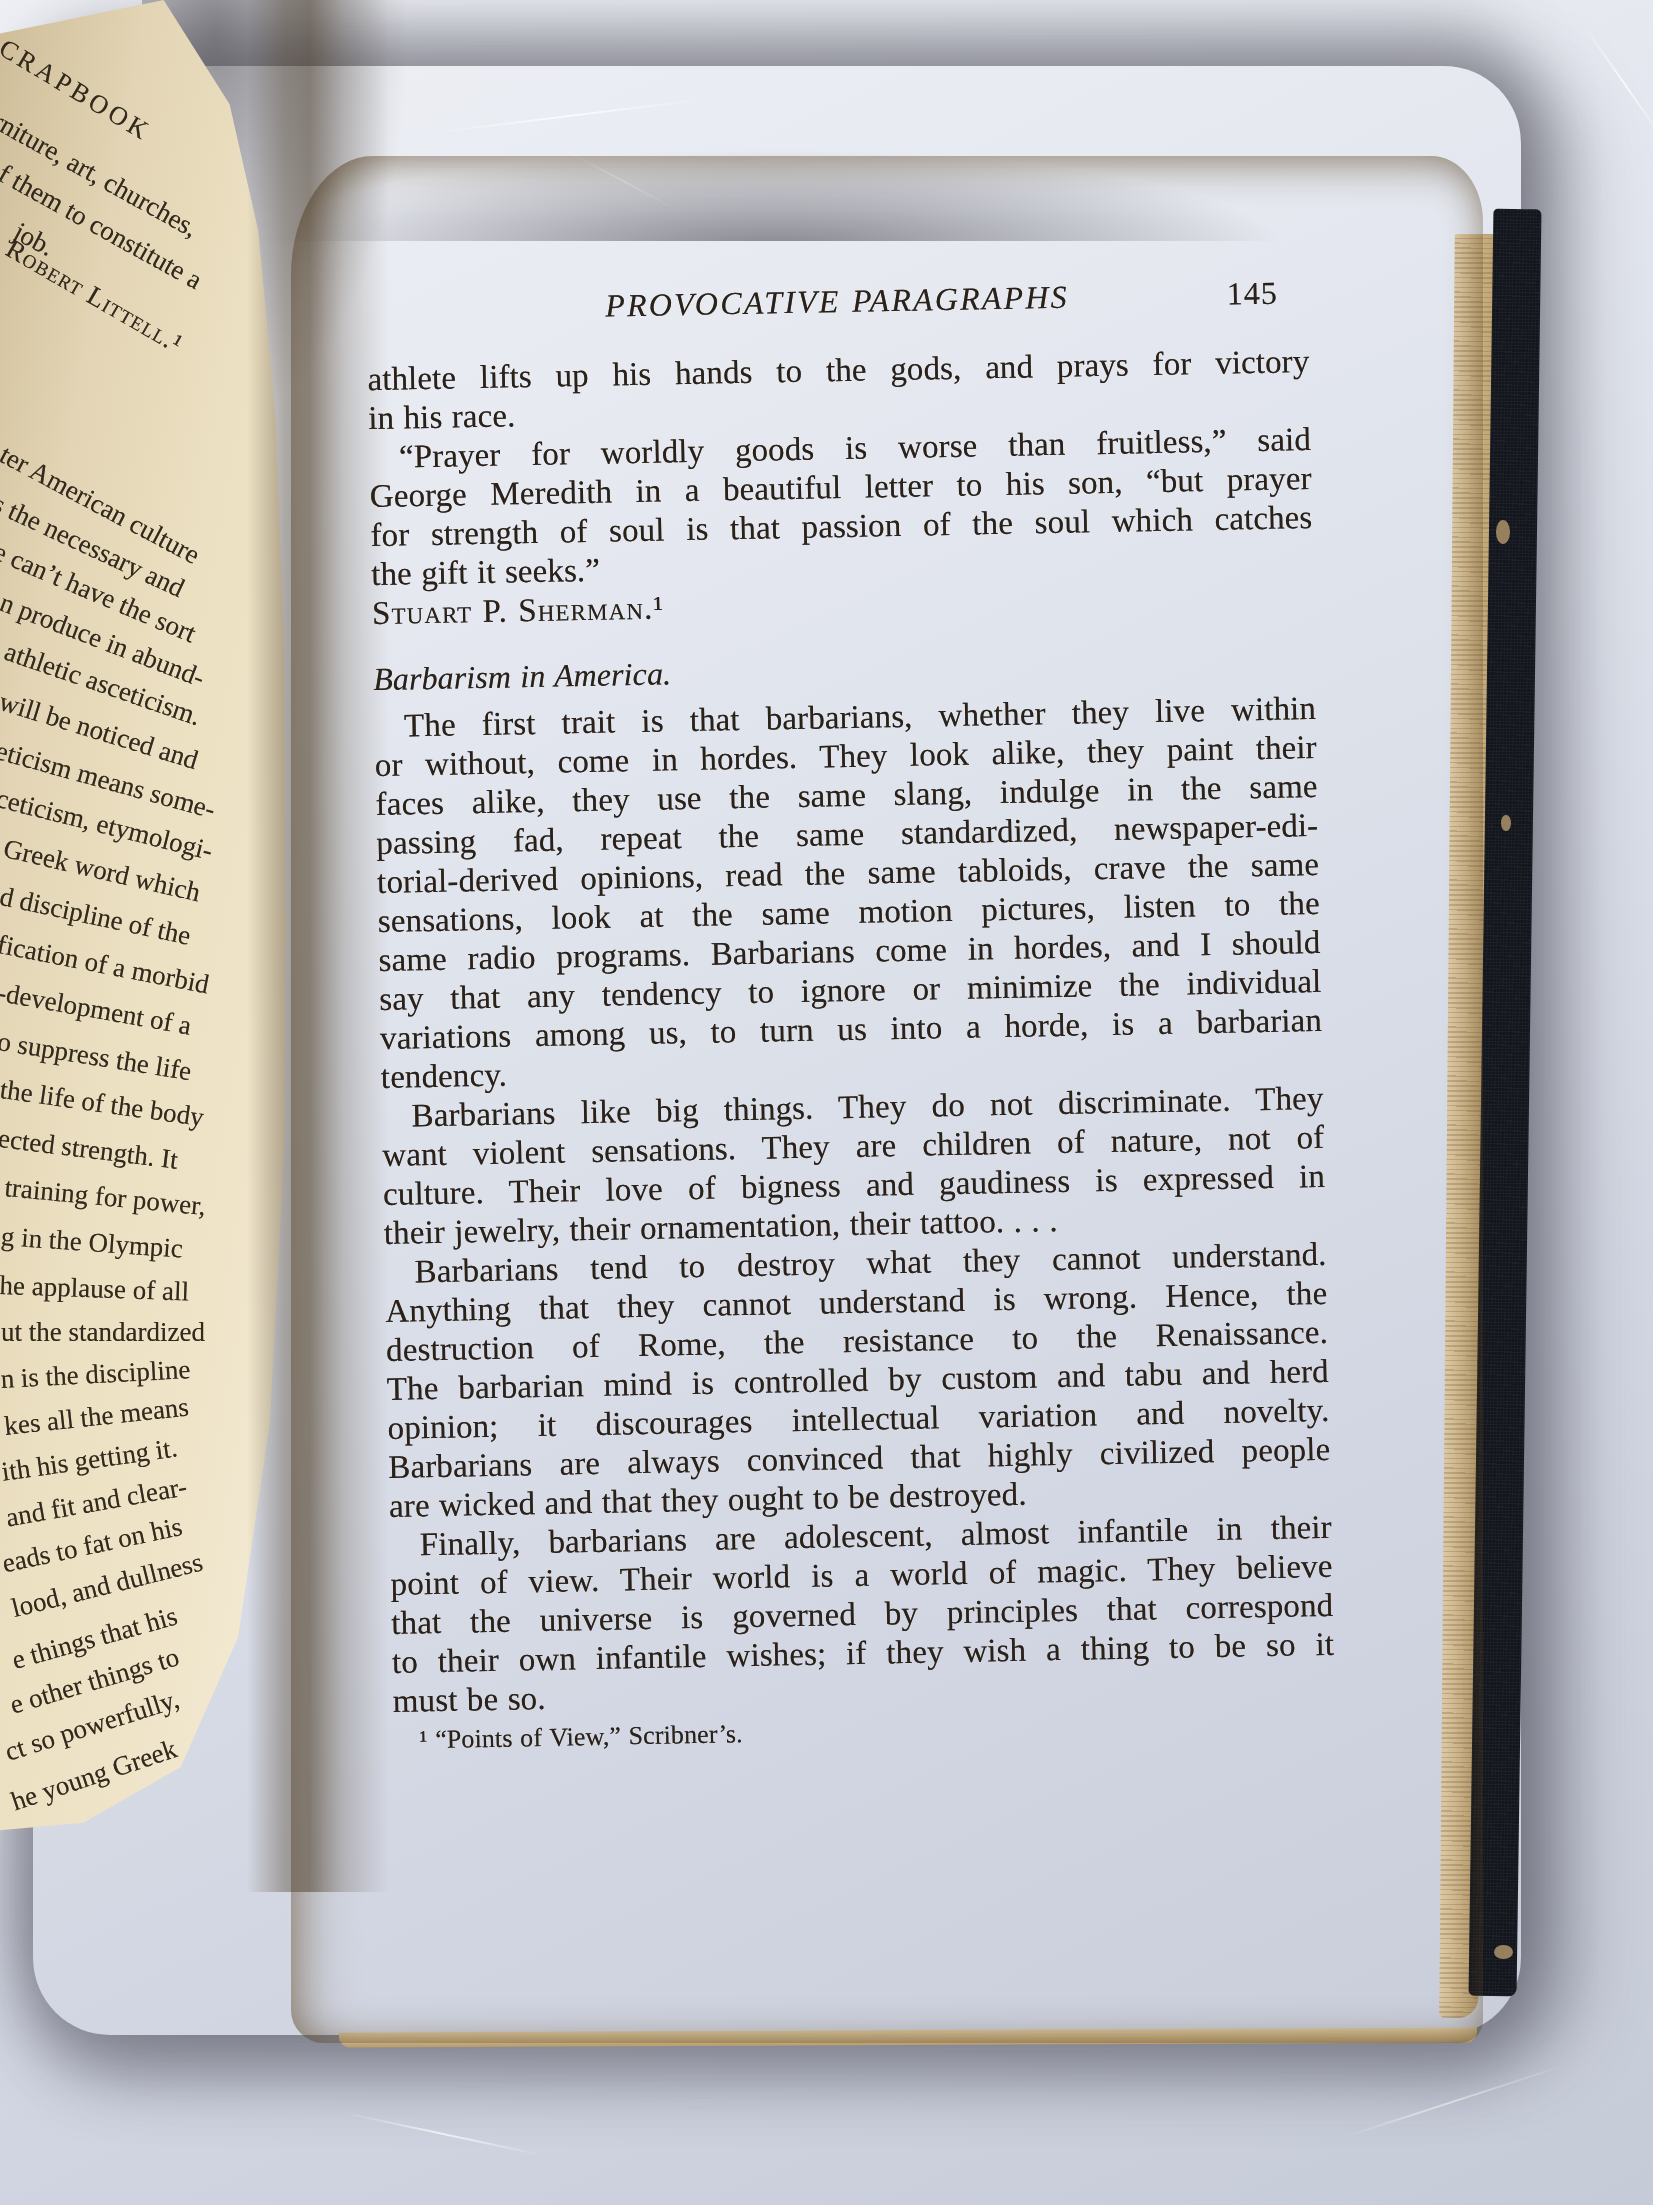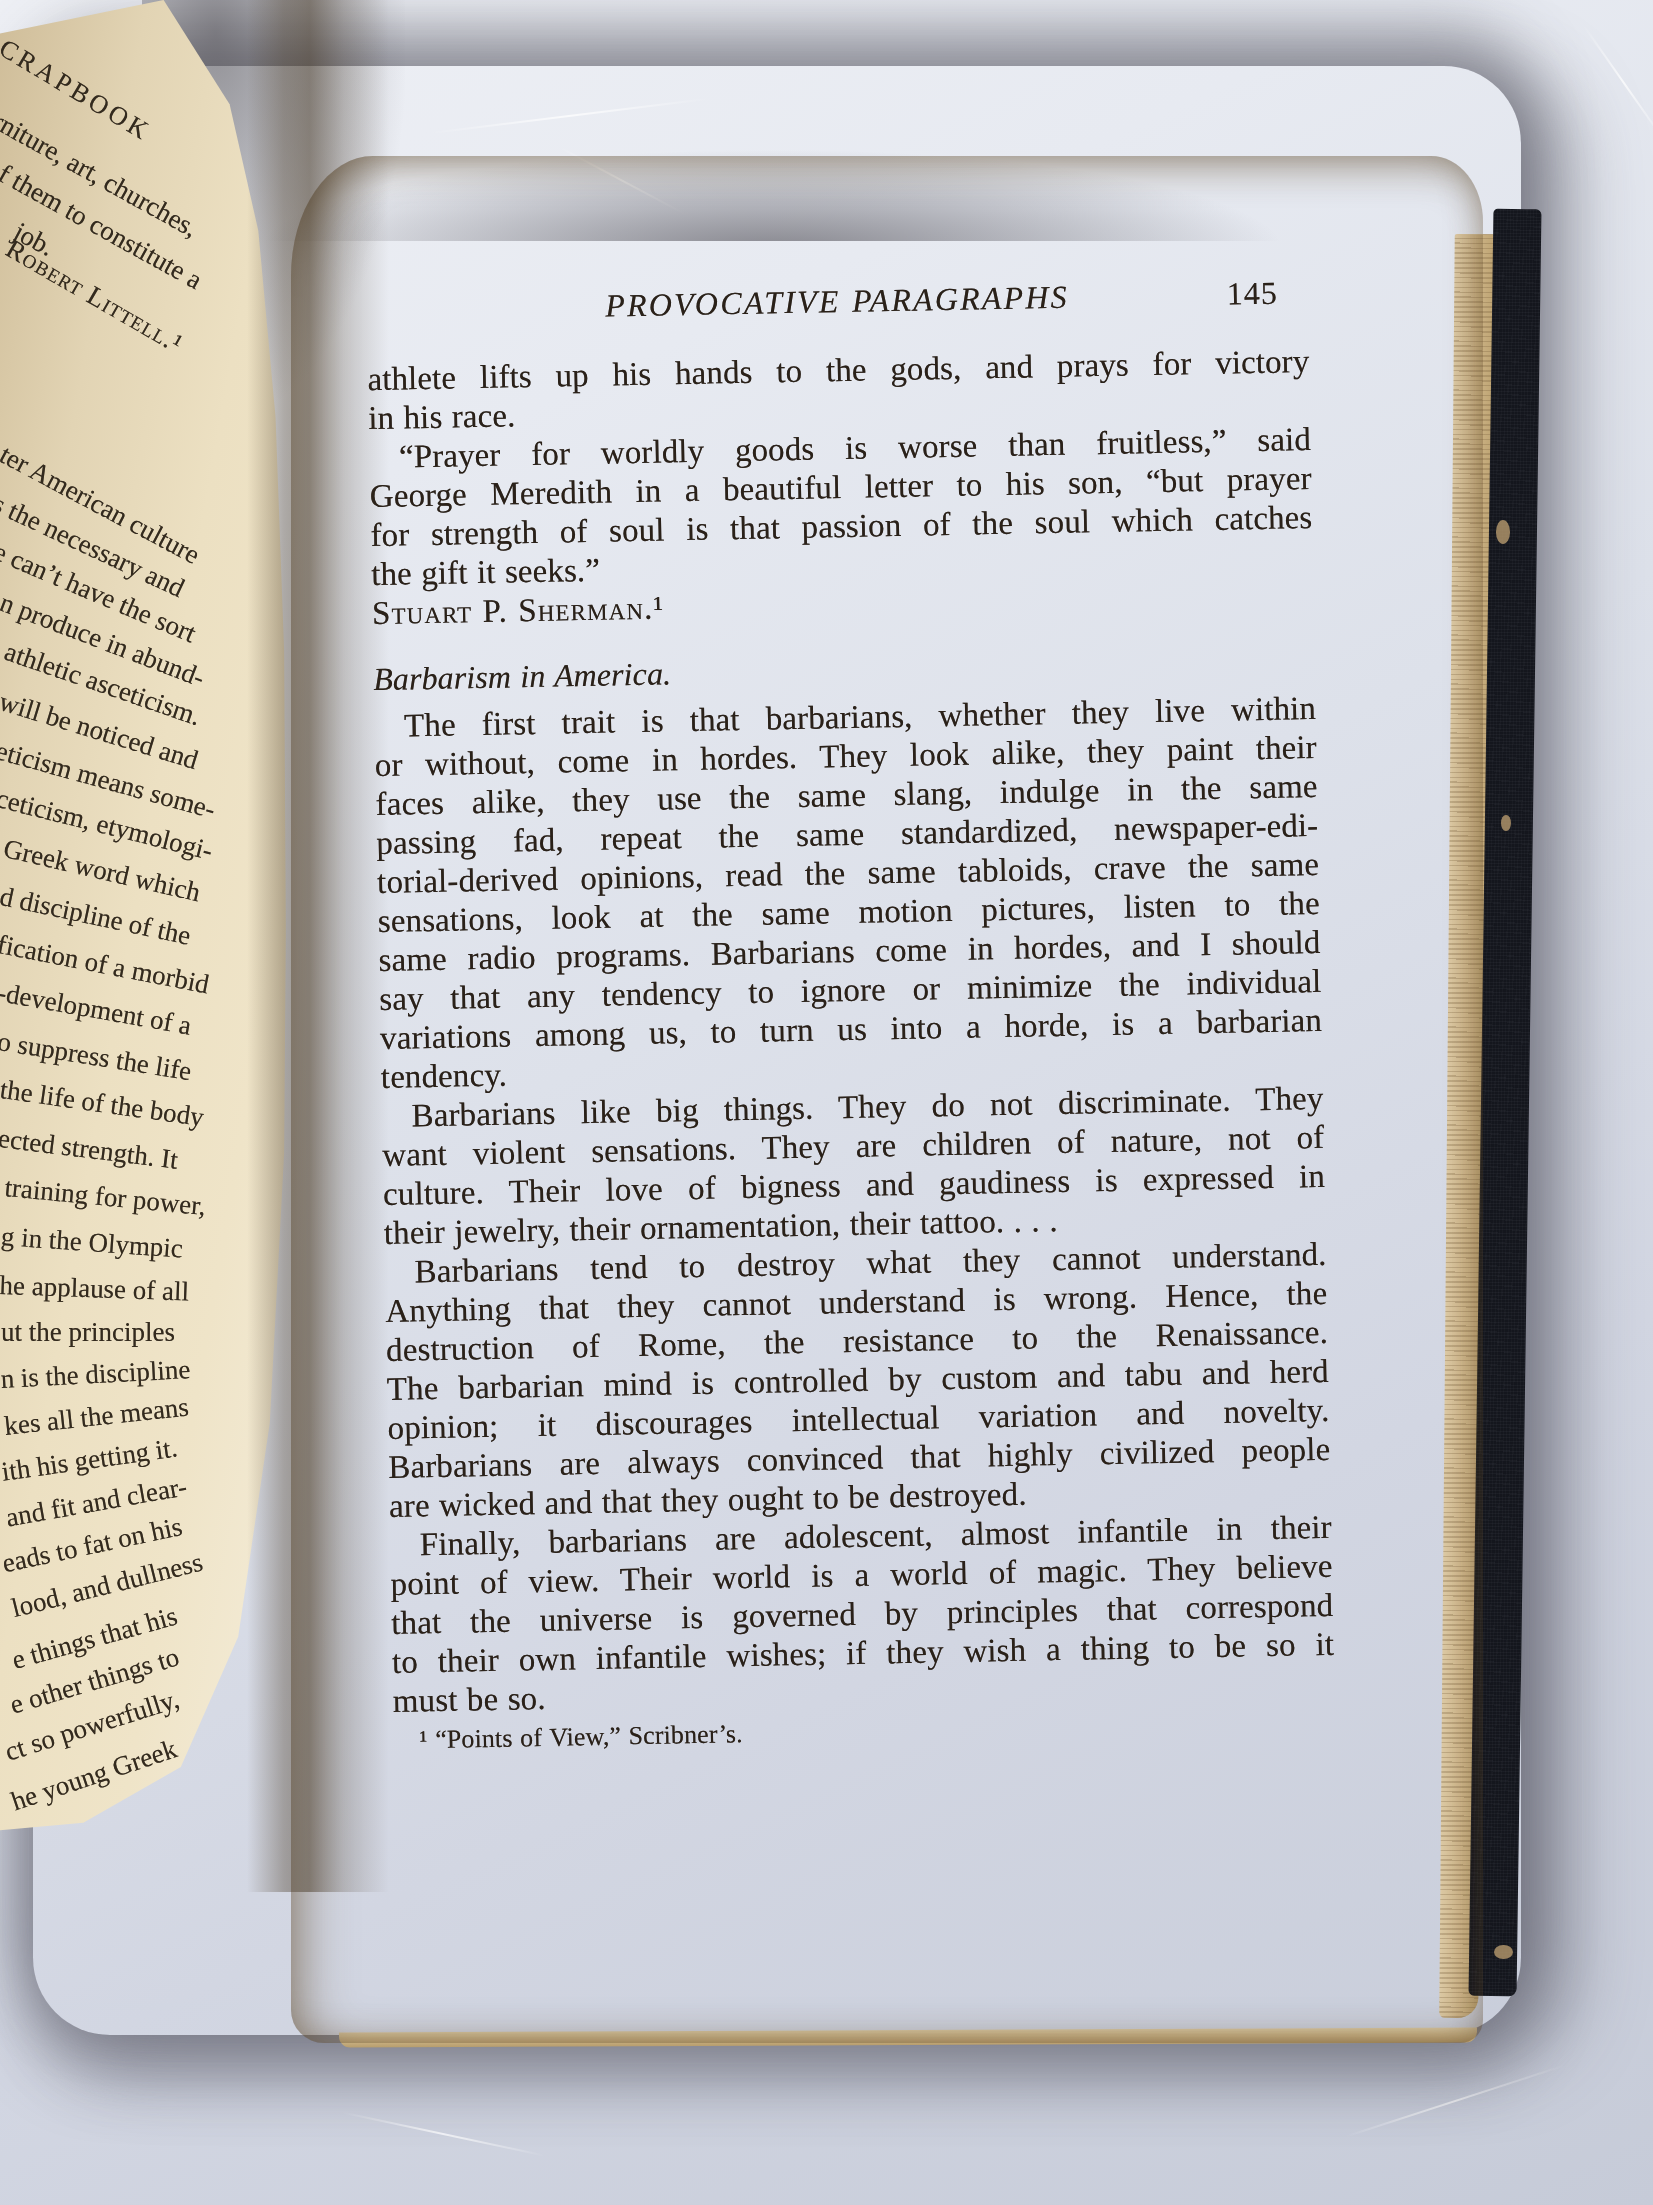--- a/index.html
+++ b/index.html
@@ -149,21 +149,21 @@
     <div class="lf lf13">Greek word which</div>
     <div class="lf lf14">d discipline of the</div>
     <div class="lf lf15">fication of a morbid</div>
     <div class="lf lf16">-development of a</div>
     <div class="lf lf17">o suppress the life</div>
     <div class="lf lf18">the life of the body</div>
     <div class="lf lf19">ected strength. It</div>
     <div class="lf lf20">training for power,</div>
     <div class="lf lf21">g in the Olympic</div>
     <div class="lf lf22">he applause of all</div>
-    <div class="lf lf23">ut the principles</div>
+    <div class="lf lf23">ut the standardized</div>
     <div class="lf lf24">n is the discipline</div>
     <div class="lf lf25">kes all the means</div>
     <div class="lf lf26">ith his getting it.</div>
     <div class="lf lf27">and fit and clear-</div>
     <div class="lf lf28">eads to fat on his</div>
     <div class="lf lf29">lood, and dullness</div>
     <div class="lf lf30">e things that his</div>
     <div class="lf lf31">e other things to</div>
     <div class="lf lf32">ct so powerfully,</div>
     <div class="lf lf33">he young Greek</div>

